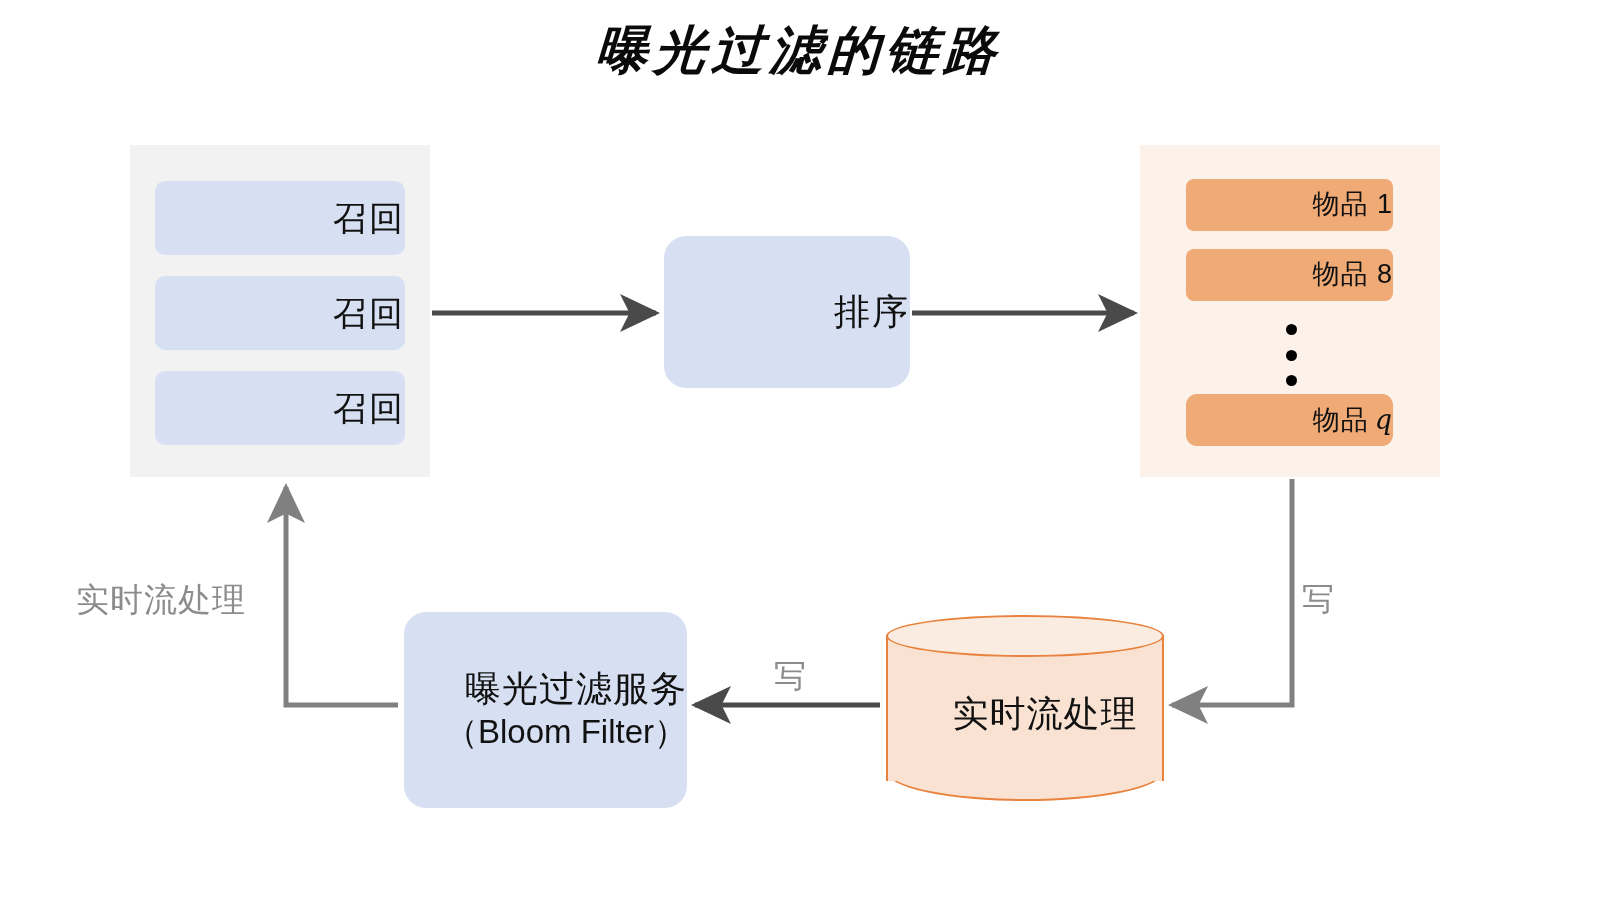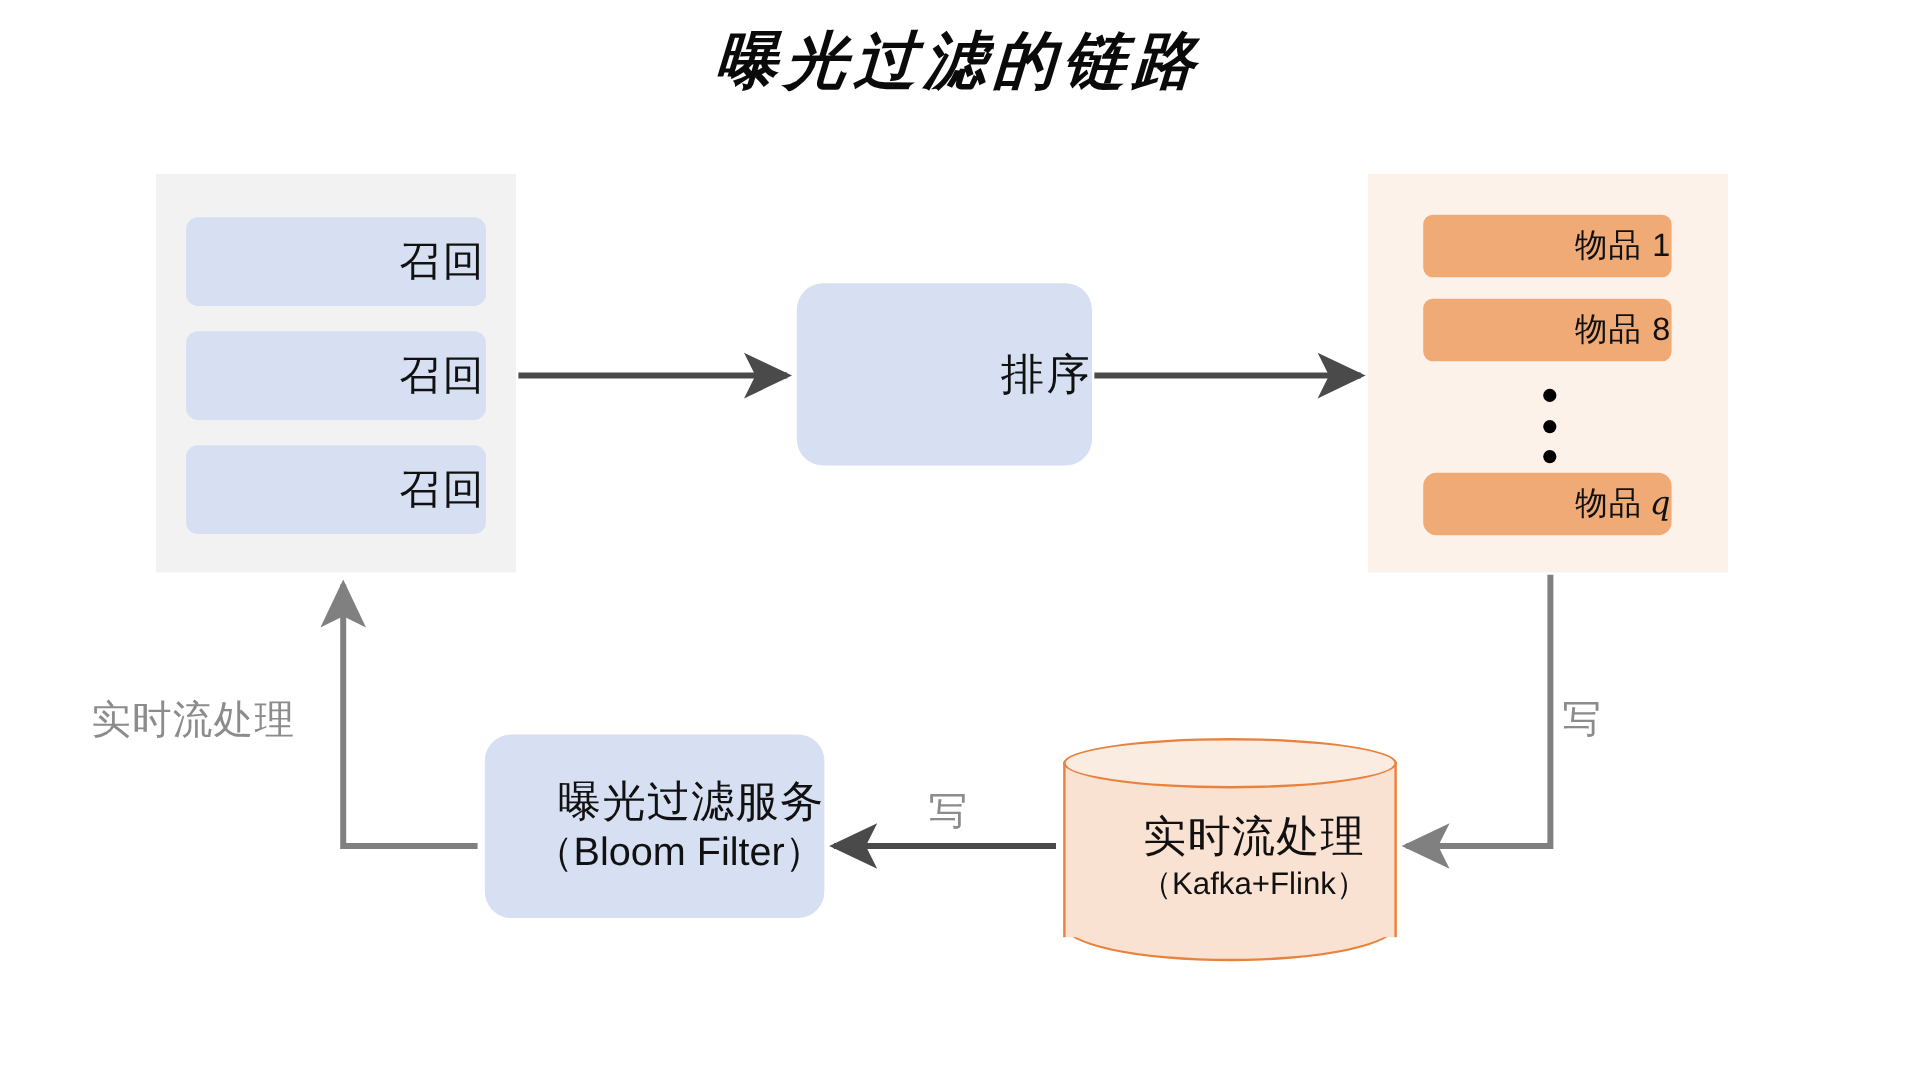--- a/index.html
+++ b/index.html
@@ -126,21 +126,21 @@
     background: #d7e0f2;
     border-radius: 22px;
     font-size: 36px;
     letter-spacing: 2px;
   }
 
   #filter-node {
     left: 404px;
     top: 612px;
     width: 283px;
-    height: 153px;
+    height: 196px;
     background: #d7e0f2;
     border-radius: 22px;
   }
   #filter-node .line1 {
     font-size: 36px;
     letter-spacing: 1px;
   }
   #filter-node .line2 {
     font-size: 33px;
     margin-top: 2px;
@@ -291,21 +291,20 @@
     <span class="line1">曝光过滤服务</span>
     <span class="line2">（Bloom Filter）</span>
   </div>
 
   <div id="stream-node">
     <div class="cyl-bottom"></div>
     <div class="cyl-body"></div>
     <div class="cyl-top"></div>
     <div class="cyl-label">
       <span class="line1">实时流处理</span>
-      <span class="line2">（Kafka+Flink）</span>
     </div>
   </div>
 
   <svg id="wires" viewBox="0 0 1598 899">
     <defs>
       <marker id="ah-dark" markerWidth="9" markerHeight="9" refX="7.6" refY="4.5" orient="auto" markerUnits="strokeWidth">
         <path d="M0.4,0.7 L8.4,4.5 L0.4,8.3 L2.3,4.5 Z" fill="#4a4a4a"></path>
       </marker>
       <marker id="ah-gray" markerWidth="9" markerHeight="9" refX="7.6" refY="4.5" orient="auto" markerUnits="strokeWidth">
         <path d="M0.4,0.7 L8.4,4.5 L0.4,8.3 L2.3,4.5 Z" fill="#808080"></path>

